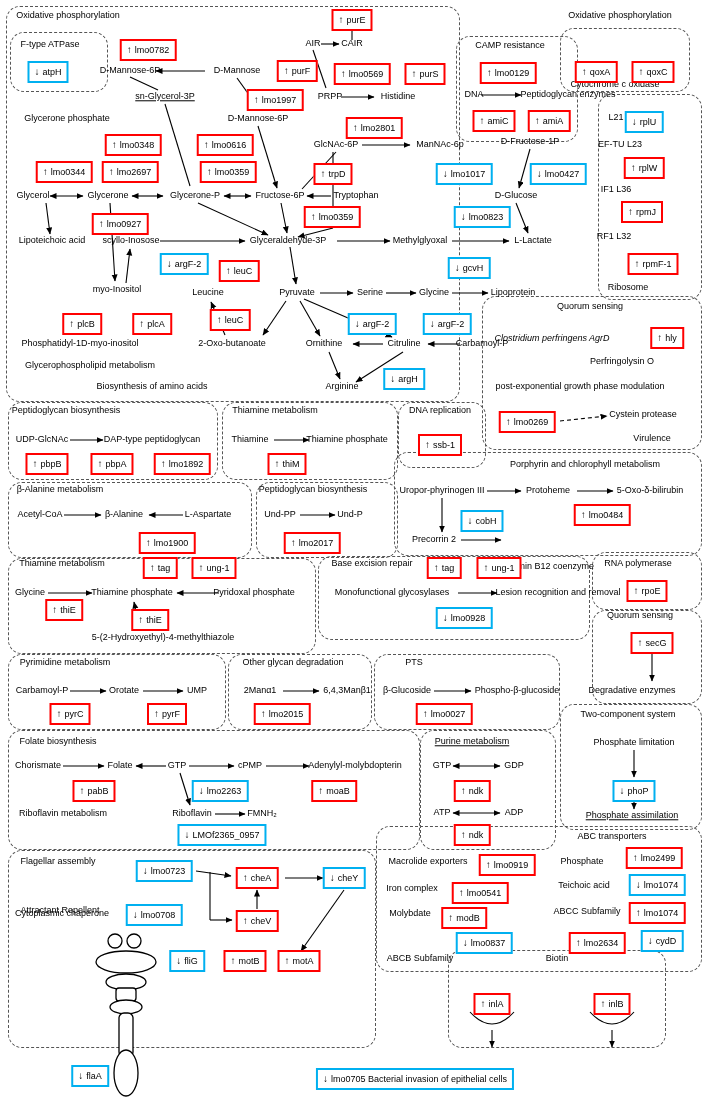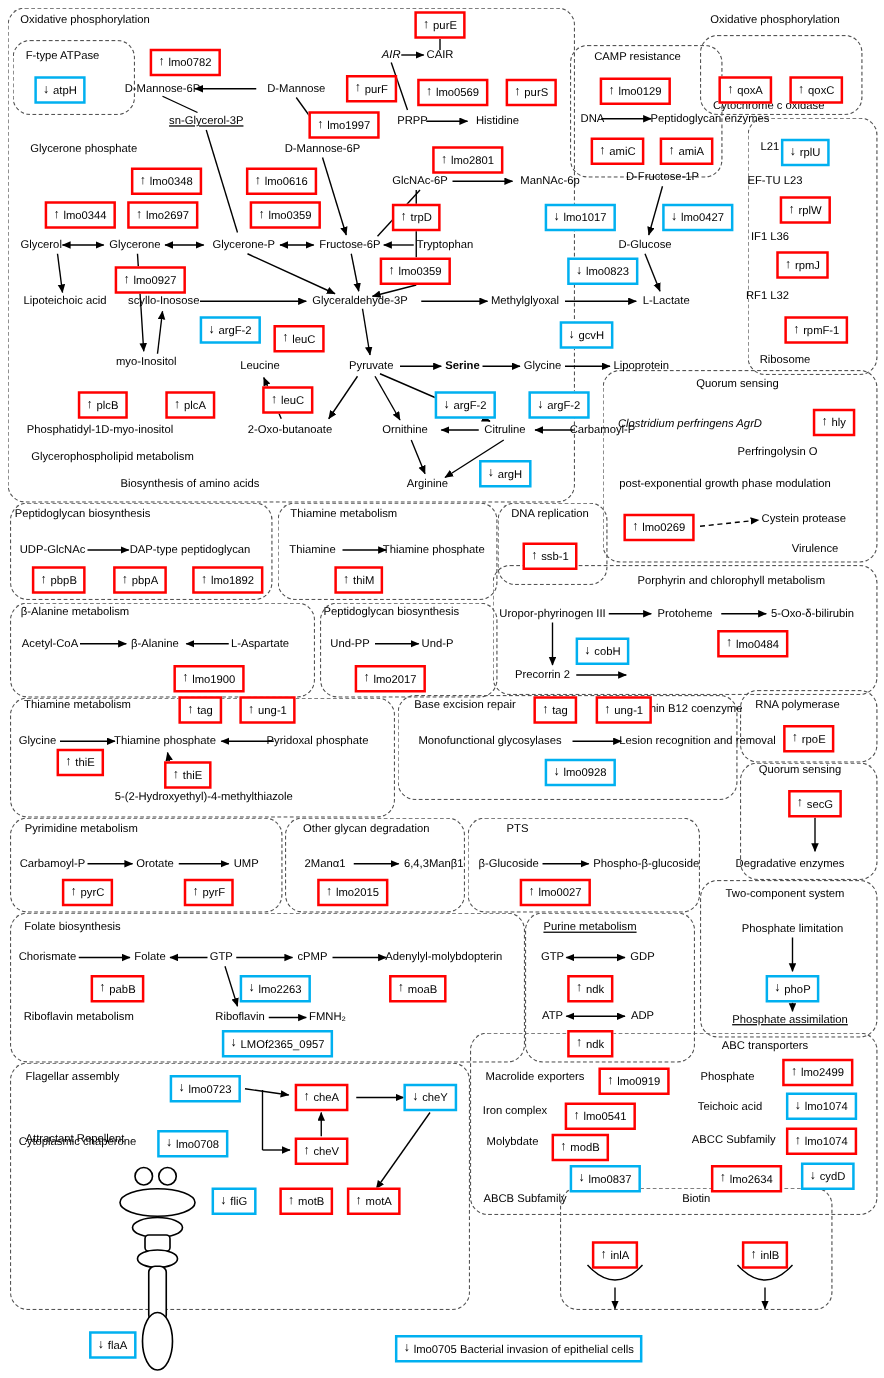--- a/index.html
+++ b/index.html
@@ -142,21 +142,21 @@
     <div class="group" style="left: 560px; top: 704px; width: 140px; height: 124px; border-color: rgb(85, 85, 85);"></div>
     <div class="group" style="left: 8px; top: 730px; width: 410px; height: 118px; border-color: rgb(85, 85, 85);"></div>
     <div class="group" style="left: 420px; top: 730px; width: 134px; height: 118px; border-color: rgb(85, 85, 85);"></div>
     <div class="group" style="left: 376px; top: 826px; width: 324px; height: 144px; border-color: rgb(85, 85, 85);"></div>
     <div class="group" style="left: 8px; top: 850px; width: 366px; height: 196px; border-color: rgb(85, 85, 85);"></div>
     <div class="group" style="left: 448px; top: 950px; width: 216px; height: 96px; border-color: rgb(85, 85, 85);"></div>
     <div class="lbl" style="left: 68px; top: 16px;">Oxidative phosphorylation</div>
     <div class="lbl" style="left: 50px; top: 45px;">F-type ATPase</div>
     <div class="lbl" style="left: 130px; top: 71px;">D-Mannose-6P</div>
     <div class="lbl" style="left: 237px; top: 71px;">D-Mannose</div>
-    <div class="lbl" style="left: 313px; top: 44px; font-style: italic;">AIR</div>
+    <div class="lbl" style="left: 313px; top: 44px;">AIR</div>
     <div class="lbl" style="left: 352px; top: 44px;">CAIR</div>
     <div class="lbl" style="left: 330px; top: 97px;">PRPP</div>
     <div class="lbl" style="left: 398px; top: 97px;">Histidine</div>
     <div class="lbl" style="left: 165px; top: 97px; text-decoration: underline;">sn-Glycerol-3P</div>
     <div class="lbl" style="left: 620px; top: 16px;">Oxidative phosphorylation</div>
     <div class="lbl" style="left: 510px; top: 46px;">CAMP resistance</div>
     <div class="lbl" style="left: 615px; top: 44px; margin-top: 41px;">Cytochrome c oxidase</div>
     <div class="lbl" style="left: 474px; top: 95px;">DNA</div>
     <div class="lbl" style="left: 568px; top: 95px;">Peptidoglycan enzymes</div>
     <div class="lbl" style="left: 616px; top: 118px;">L21</div>
@@ -176,21 +176,21 @@
     <div class="lbl" style="left: 356px; top: 196px;">Tryptophan</div>
     <div class="lbl" style="left: 516px; top: 196px;">D-Glucose</div>
     <div class="lbl" style="left: 52px; top: 241px;">Lipoteichoic acid</div>
     <div class="lbl" style="left: 131px; top: 241px;">scyllo-Inosose</div>
     <div class="lbl" style="left: 288px; top: 241px;">Glyceraldehyde-3P</div>
     <div class="lbl" style="left: 420px; top: 241px;">Methylglyoxal</div>
     <div class="lbl" style="left: 533px; top: 241px;">L-Lactate</div>
     <div class="lbl" style="left: 117px; top: 290px; text-align: center;">myo-Inositol</div>
     <div class="lbl" style="left: 208px; top: 293px;">Leucine</div>
     <div class="lbl" style="left: 297px; top: 293px;">Pyruvate</div>
-    <div class="lbl" style="left: 370px; top: 293px; font-weight: bold;">Serine</div>
+    <div class="lbl" style="left: 370px; top: 293px;">Serine</div>
     <div class="lbl" style="left: 434px; top: 293px;">Glycine</div>
     <div class="lbl" style="left: 513px; top: 293px;">Lipoprotein</div>
     <div class="lbl" style="left: 80px; top: 344px;">Phosphatidyl-1D-myo-inositol</div>
     <div class="lbl" style="left: 232px; top: 344px;">2-Oxo-butanoate</div>
     <div class="lbl" style="left: 324px; top: 344px;">Ornithine</div>
     <div class="lbl" style="left: 404px; top: 344px;">Citruline</div>
     <div class="lbl" style="left: 482px; top: 344px;">Carbamoyl-P</div>
     <div class="lbl" style="left: 90px; top: 366px;">Glycerophospholipid metabolism</div>
     <div class="lbl" style="left: 152px; top: 387px;">Biosynthesis of amino acids</div>
     <div class="lbl" style="left: 342px; top: 387px;">Arginine</div>

